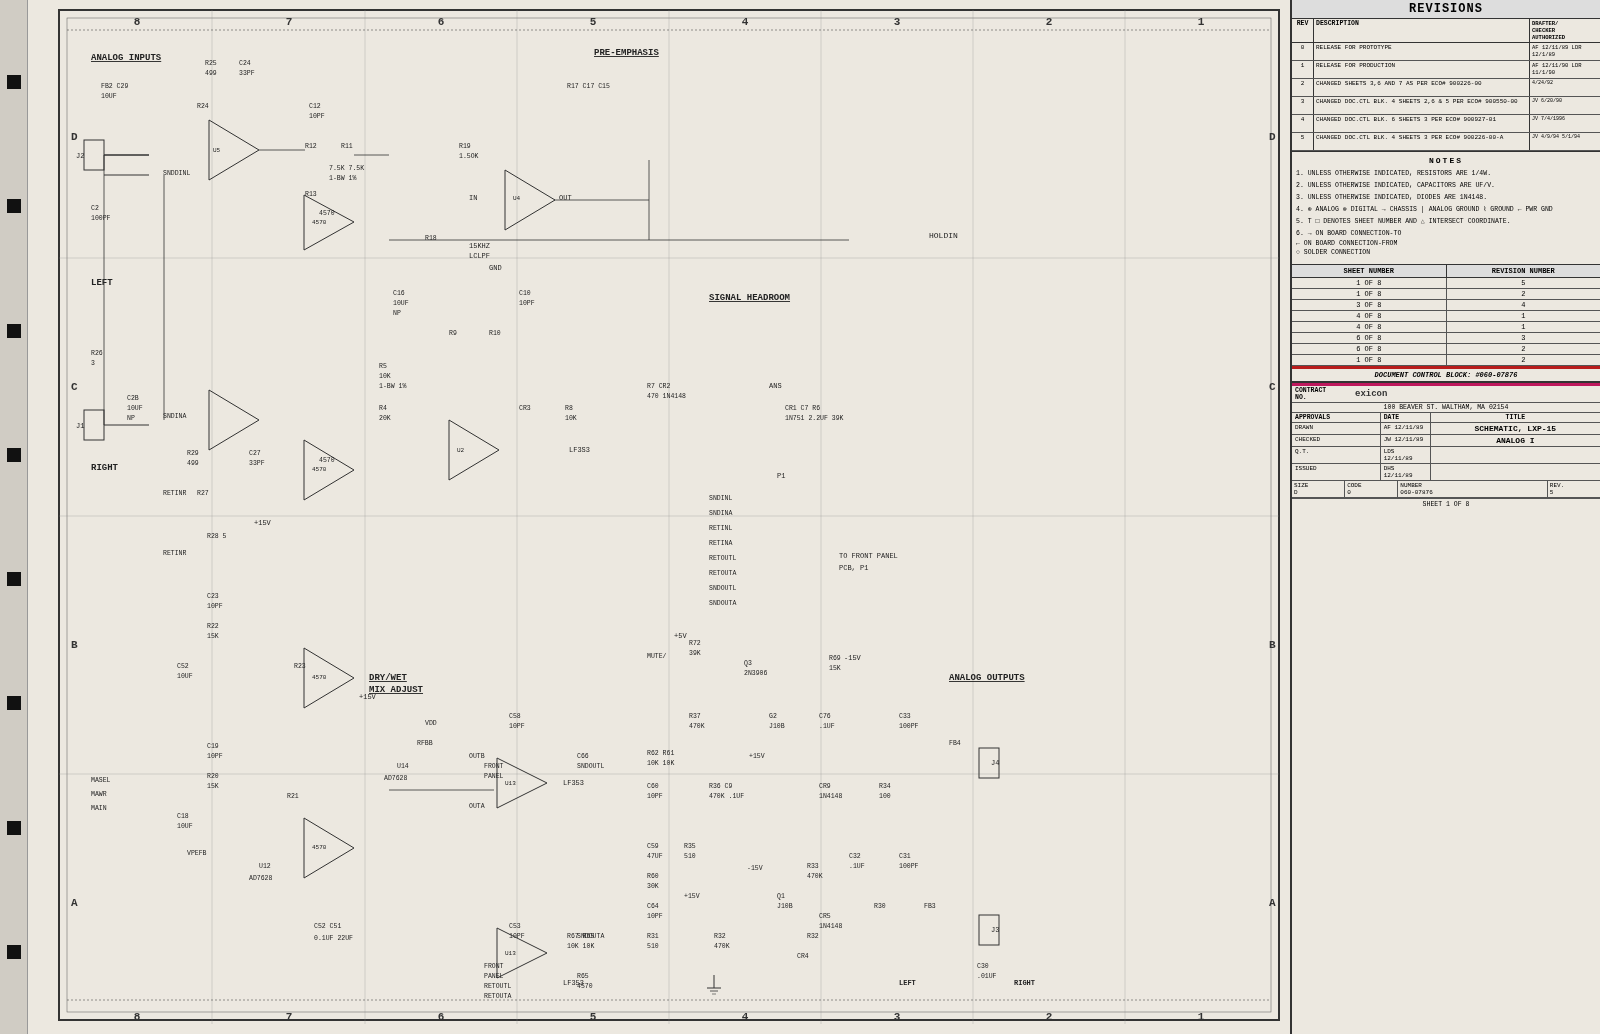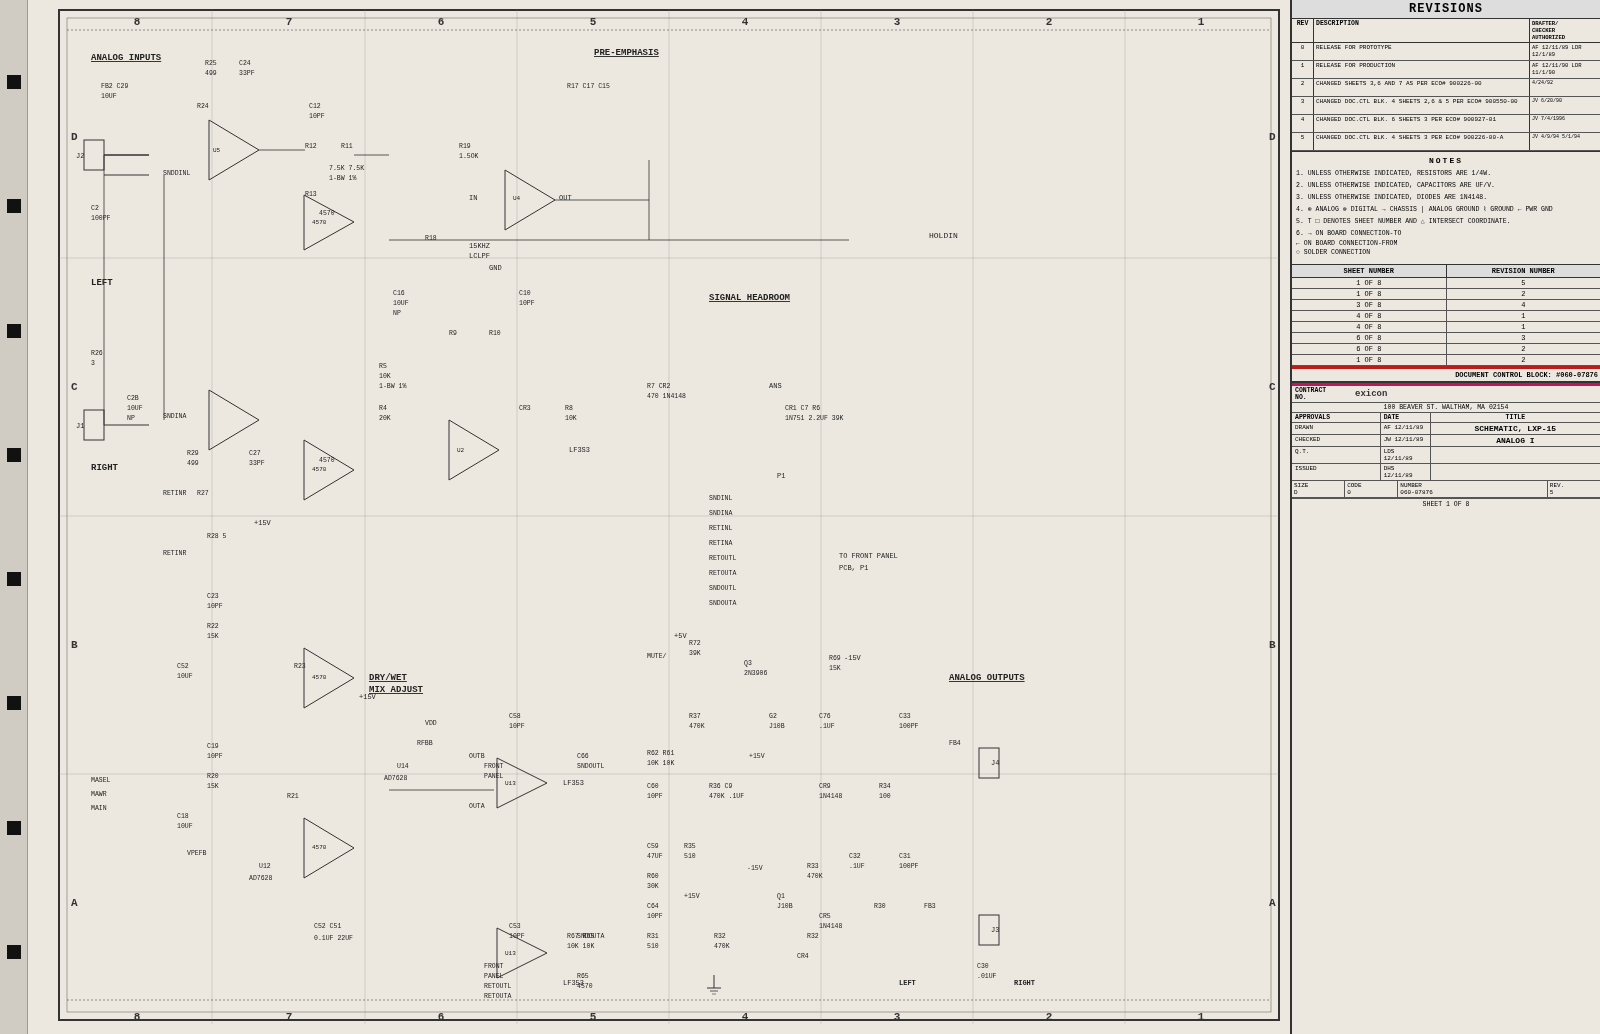--- a/index.html
+++ b/index.html
@@ -183,25 +183,26 @@
 
     .sheet-row div:last-child { border-right: none; }
 
     
     .doc-control {
       border-bottom: 1px solid #333;
       font-size: 7px;
     }
 
     .doc-header {
-      text-align: right;
+      text-align: center;
       font-size: 7px;
       font-weight: bold;
       padding: 2px;
       border-bottom: 1px solid #333;
+      font-style: italic;
     }
 
     
     .title-block {
       flex: 1;
       font-size: 7px;
       border-top: 3px solid #be185d;
     }
 
     .title-row {

